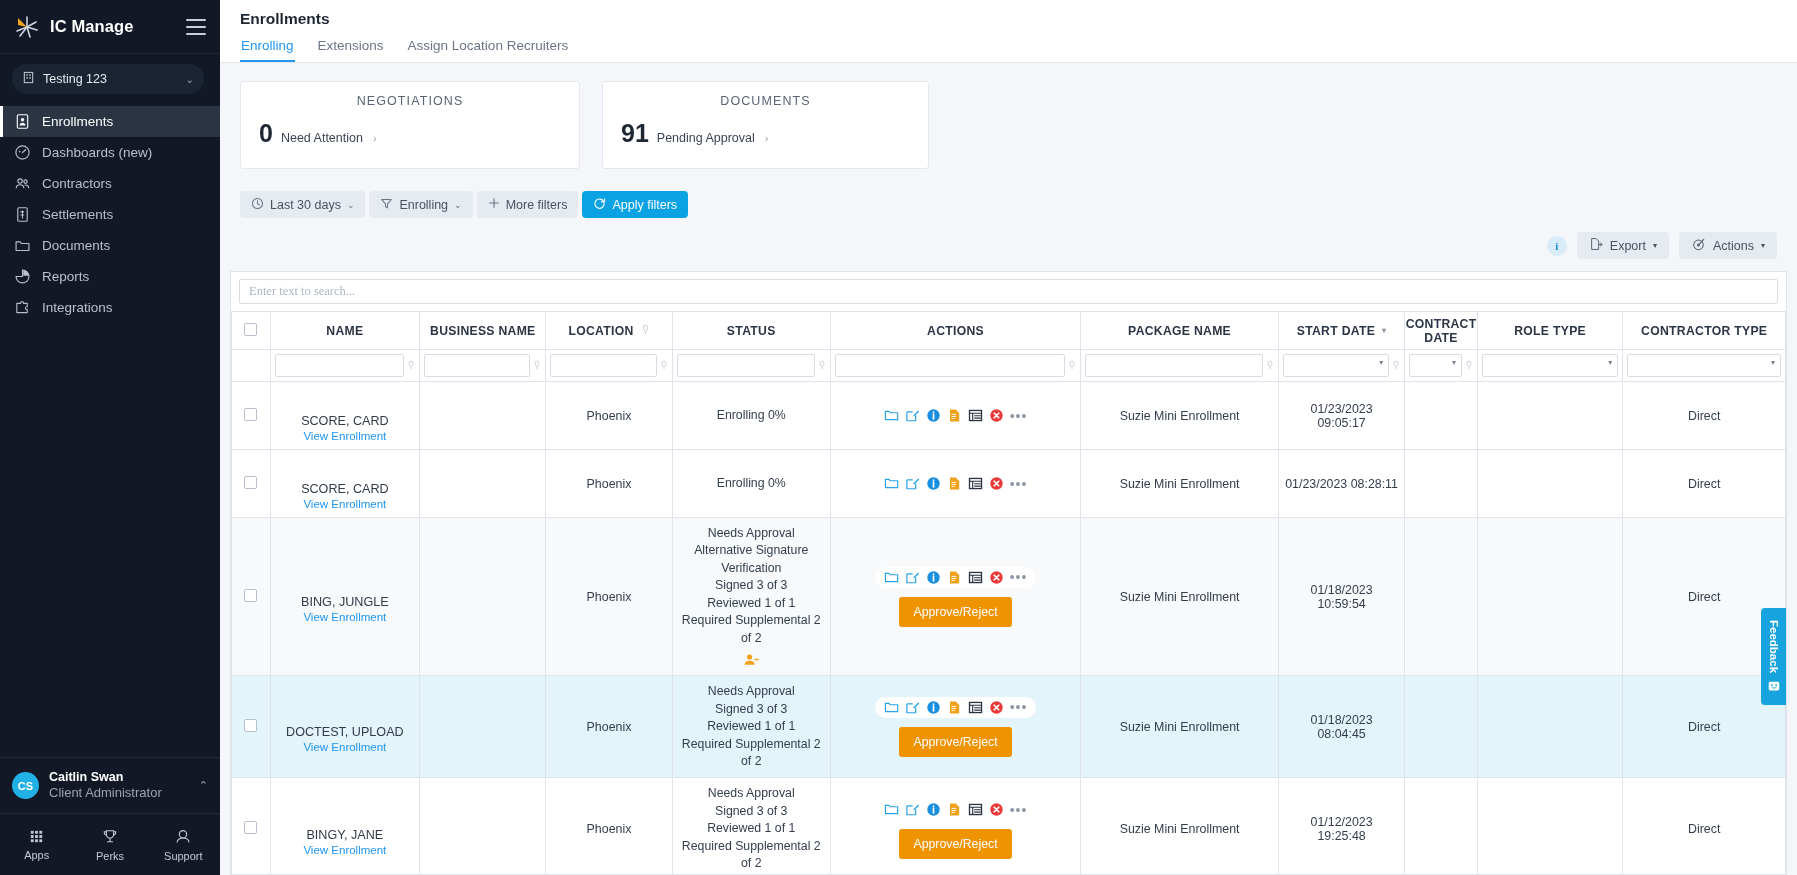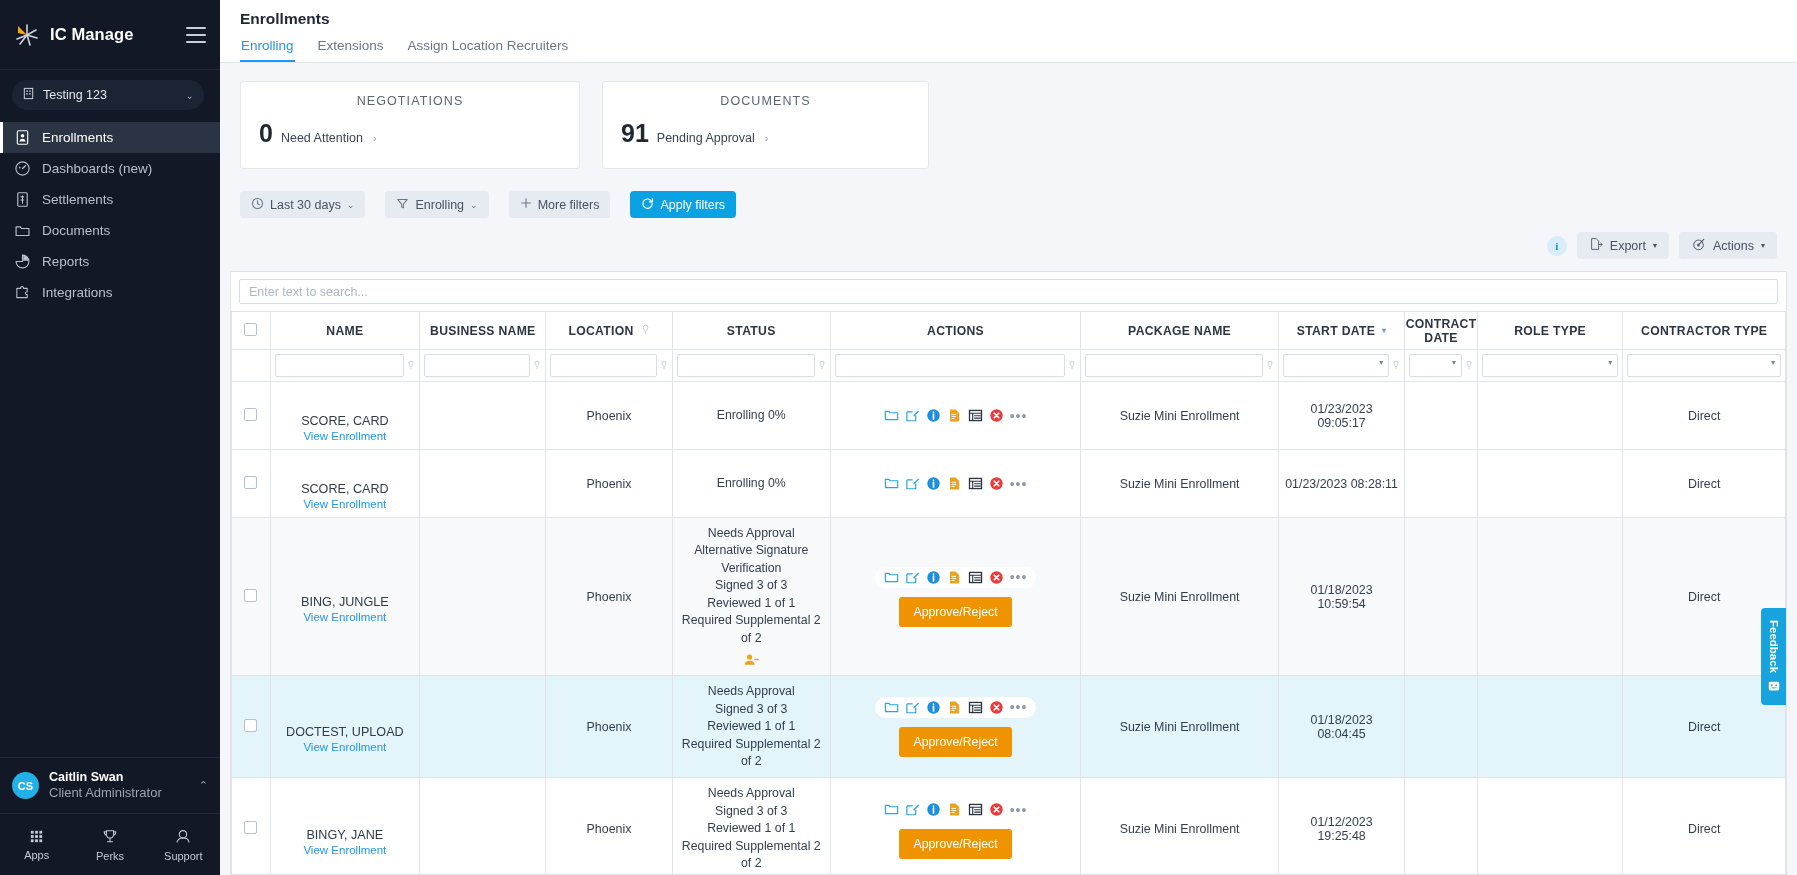--- a/index.html
+++ b/index.html
@@ -14,21 +14,21 @@
 
   
   .sidebar {
     width: 220px; height: 875px;
     background: #121826;
     display: flex; flex-direction: column;
     flex: 0 0 220px;
     position: relative;
   }
   .sb-brand {
-    height: 70px; display: flex; align-items: center;
+    height: 54px; display: flex; align-items: center;
     padding: 0 14px; gap: 10px;
     border-bottom: 1px solid #1e2736;
   }
   .sb-logo { width: 26px; height: 26px; flex: 0 0 26px; position: relative; }
   .sb-brand-name {
     color: #ffffff; font-size: 16.5px; font-weight: bold;
     letter-spacing: .1px; flex: 1;
   }
   .sb-hamburger {
     width: 20px; height: 16px; display: flex; flex-direction: column;
@@ -114,21 +114,21 @@
   .kpi-card.doc { width: 327px; }
   .kpi-title {
     text-align: center; font-size: 12.5px; color: #5a6475;
     letter-spacing: 1.1px;
   }
   .kpi-body { display: flex; align-items: baseline; gap: 8px; margin-top: 11px; }
   .kpi-num { font-size: 25px; font-weight: bold; color: #1f2733; }
   .kpi-lbl { font-size: 12.5px; color: #3b4454; }
   .kpi-arrow { color: #9aa3b2; font-size: 11px; margin-left: 2px; }
 
-  .filter-row { display: flex; gap: 20px; padding: 22px 20px 0 20px; align-items: center; }
+  .filter-row { display: flex; gap: 4px; padding: 22px 20px 0 20px; align-items: center; }
   .fbtn {
     height: 27px; border-radius: 4px; background: #e6eaf1;
     display: flex; align-items: center; gap: 6px; padding: 0 11px;
     font-size: 12.5px; color: #4a5costly; color: #495260; cursor: pointer;
     border: none;
   }
   .fbtn.primary { background: #0aa2e3; color: #ffffff; }
   .fbtn .cv { font-size: 9px; opacity: .8; }
 
   .toolbar-row {
@@ -151,21 +151,21 @@
   
   .table-wrap {
     margin: 12px 10px 0 10px; background: #fff;
     border: 1px solid #dfe3ea;
     flex: 1; overflow: hidden; position: relative;
   }
   .search-bar { padding: 7px 8px 7px 8px; background: #fff; }
   .search-input {
     width: 100%; height: 25px; border: 1px solid #d7dce5; border-radius: 2px;
     padding: 0 9px; font-size: 12.5px; color: #33404f;
-    font-family: Liberation Sans, sans-serif; outline: none;
+    font-family: Liberation Serif, serif; outline: none;
   }
   .search-input::placeholder { color: #aeb6c4; }
 
   table.grid { width: 100%; border-collapse: collapse; table-layout: fixed; }
   table.grid th, table.grid td {
     border: 1px solid #dfe3ea; font-size: 12.4px; color: #333e4d;
     vertical-align: middle;
   }
   table.grid thead th {
     background: #ffffff; font-size: 12.2px; font-weight: bold;
@@ -274,20 +274,29 @@
         </svg>
         <span>Enrollments</span>
       </div>
       <div class="sb-item">
         <svg width="17" height="17" viewBox="0 0 18 18">
           <circle cx="9" cy="9" r="7" fill="none" stroke="currentColor" stroke-width="1.2"></circle>
           <path d="M9 9 L12.2 6.1" stroke="currentColor" stroke-width="1.3" stroke-linecap="round"></path>
           <circle cx="6" cy="8" r=".9" fill="currentColor"></circle>
         </svg>
         <span>Dashboards (new)</span>
+      </div>
+      <div class="sb-item">
+        <svg width="17" height="17" viewBox="0 0 18 18">
+          <circle cx="6.4" cy="6.4" r="2.3" fill="none" stroke="currentColor" stroke-width="1.2"></circle>
+          <circle cx="12.2" cy="7" r="1.8" fill="none" stroke="currentColor" stroke-width="1.2"></circle>
+          <path d="M2.4 14c0-2.4 1.8-3.7 4-3.7s4 1.3 4 3.7" fill="none" stroke="currentColor" stroke-width="1.2"></path>
+          <path d="M11.2 10.6c2.2-.3 4.4.8 4.4 3.4" fill="none" stroke="currentColor" stroke-width="1.2"></path>
+        </svg>
+        <span>Contractors</span>
       </div>
       <div class="sb-item">
         <svg width="17" height="17" viewBox="0 0 18 18">
           <rect x="4" y="1.8" width="10" height="14.4" rx="1.2" fill="none" stroke="currentColor" stroke-width="1.2"></rect>
           <path d="M9 5v8M7.2 6.2h3.1M7.2 9.5h3.1" stroke="currentColor" stroke-width="1.1" stroke-linecap="round"></path>
         </svg>
         <span>Settlements</span>
       </div>
       <div class="sb-item">
         <svg width="17" height="17" viewBox="0 0 18 18">

